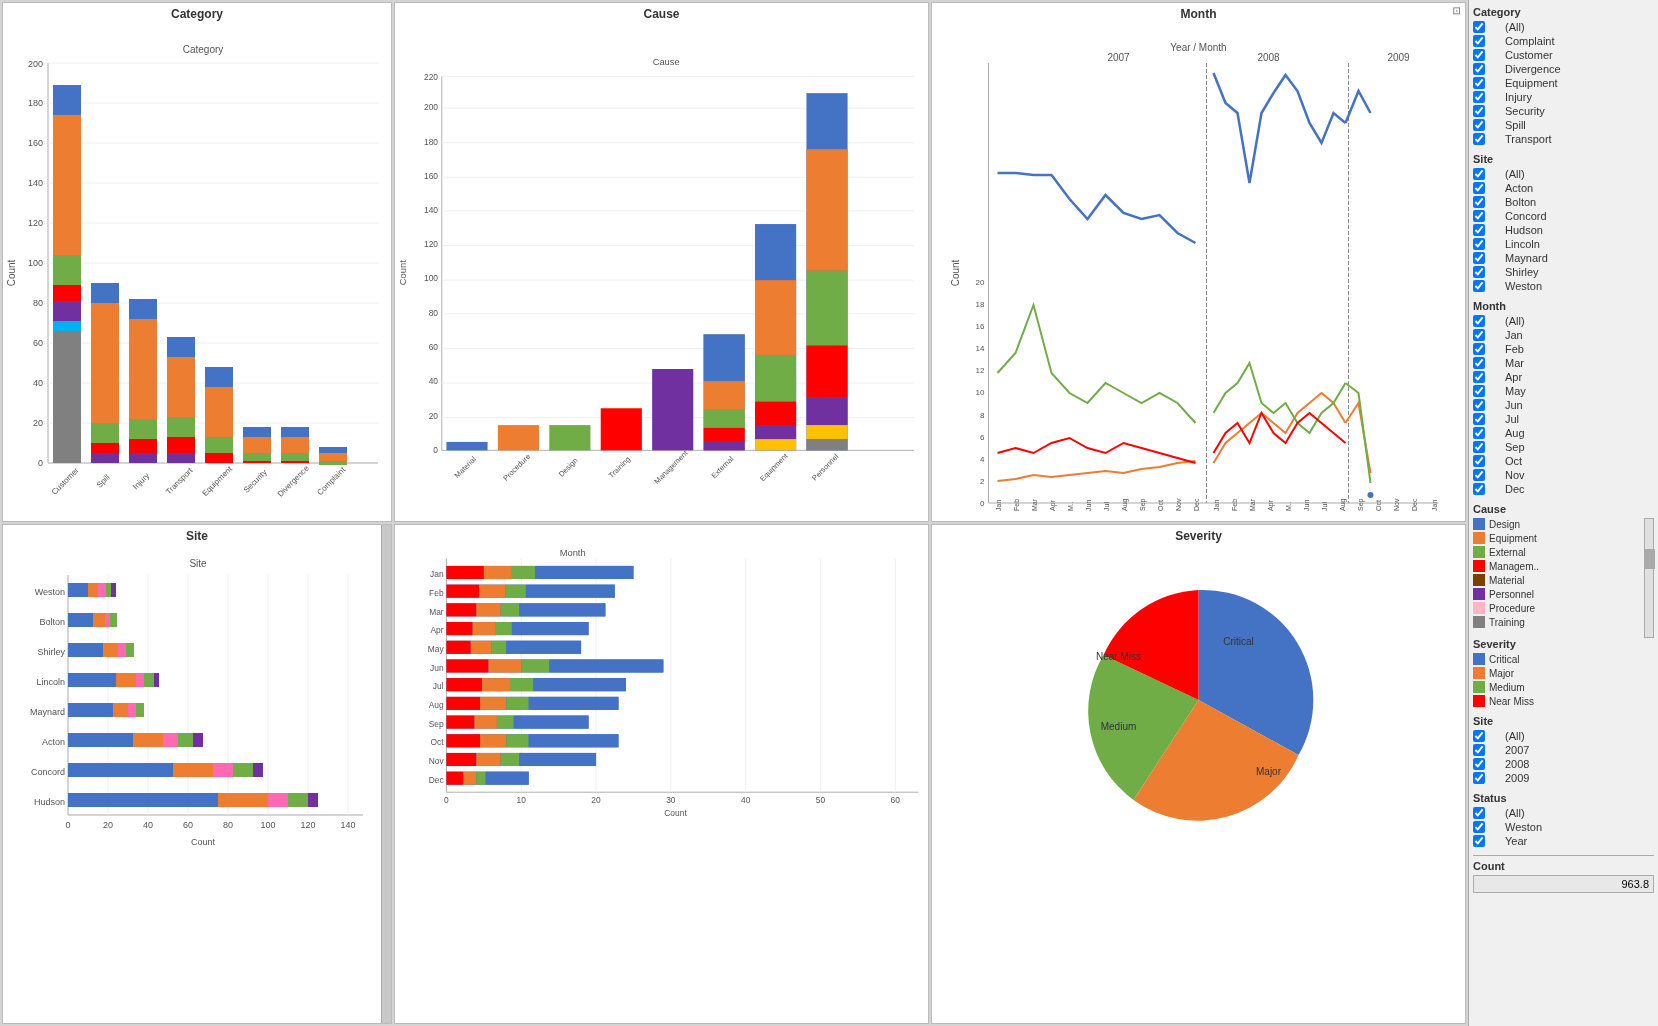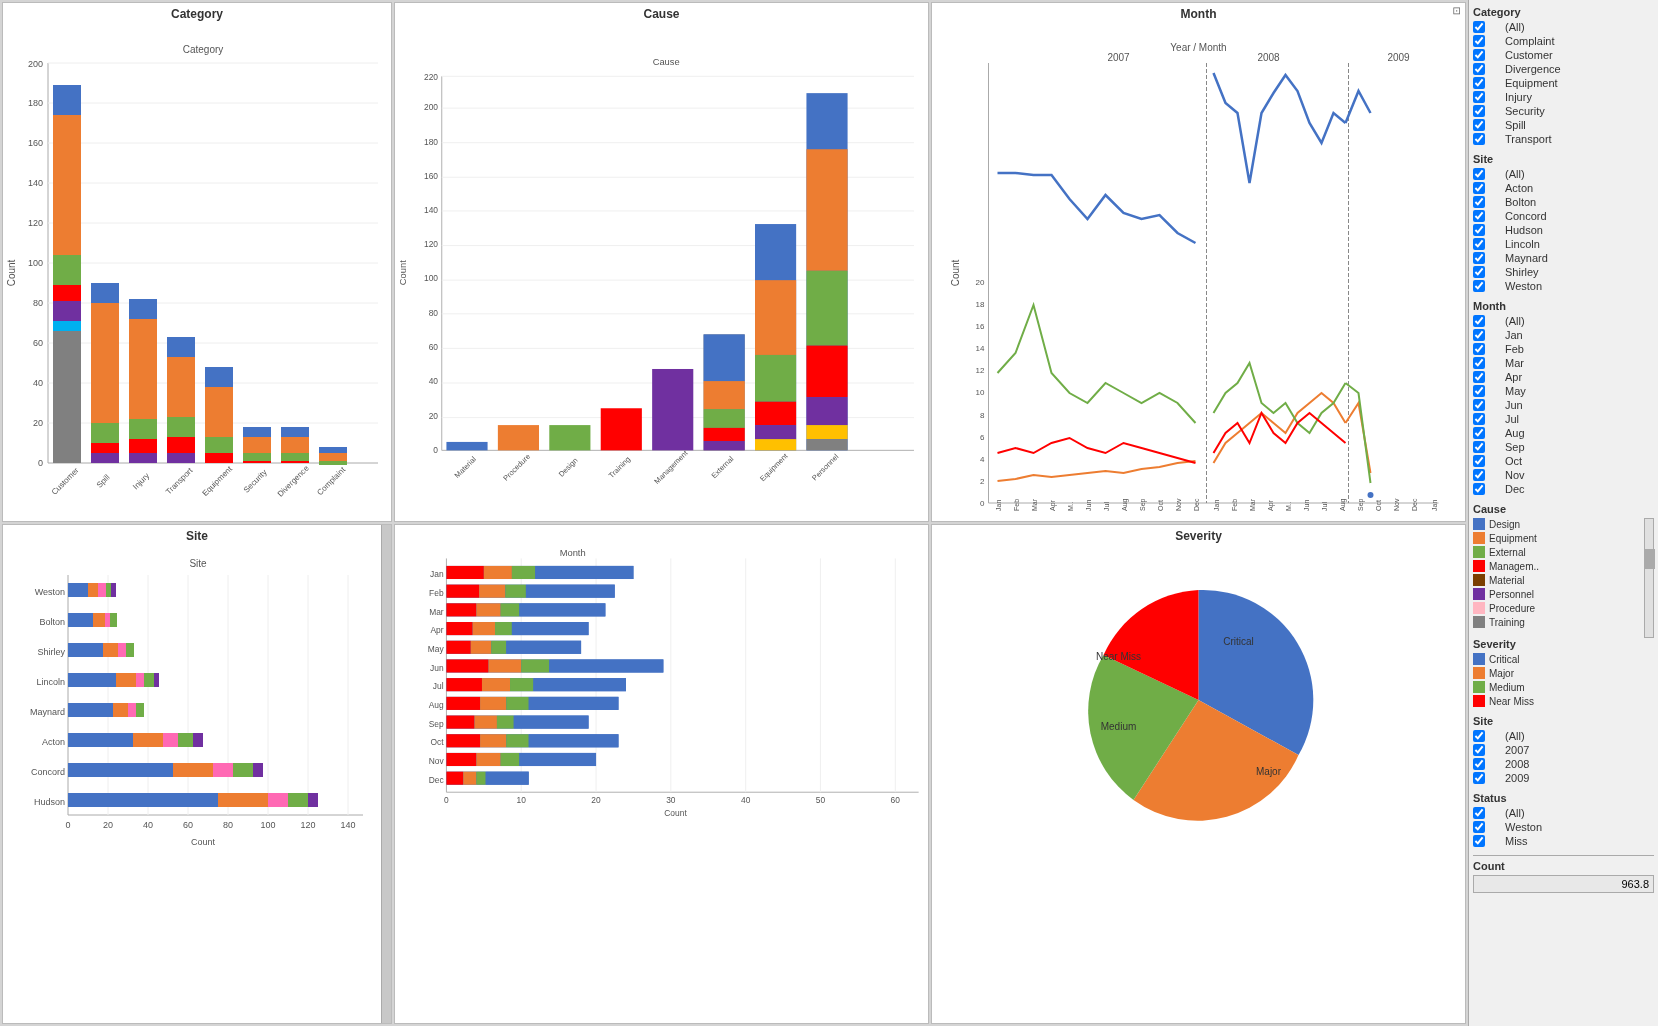--- a/index.html
+++ b/index.html
@@ -765,21 +765,21 @@
         <div class="sidebar-item">
             <input type="checkbox" checked="" style="">
             <label>(All)</label>
           </div>
         <div class="sidebar-item">
             <input type="checkbox" checked="" style="">
             <label>Weston</label>
           </div>
         <div class="sidebar-item">
             <input type="checkbox" checked="" style="">
-            <label>Miss</label>
+            <label>Year</label>
           </div>
       </div>
     </div>
 
     <div class="count-section">
       <div class="sidebar-section-title">Count</div>
       <div class="count-value">963.8</div>
     </div>
   </div>
 </div>

